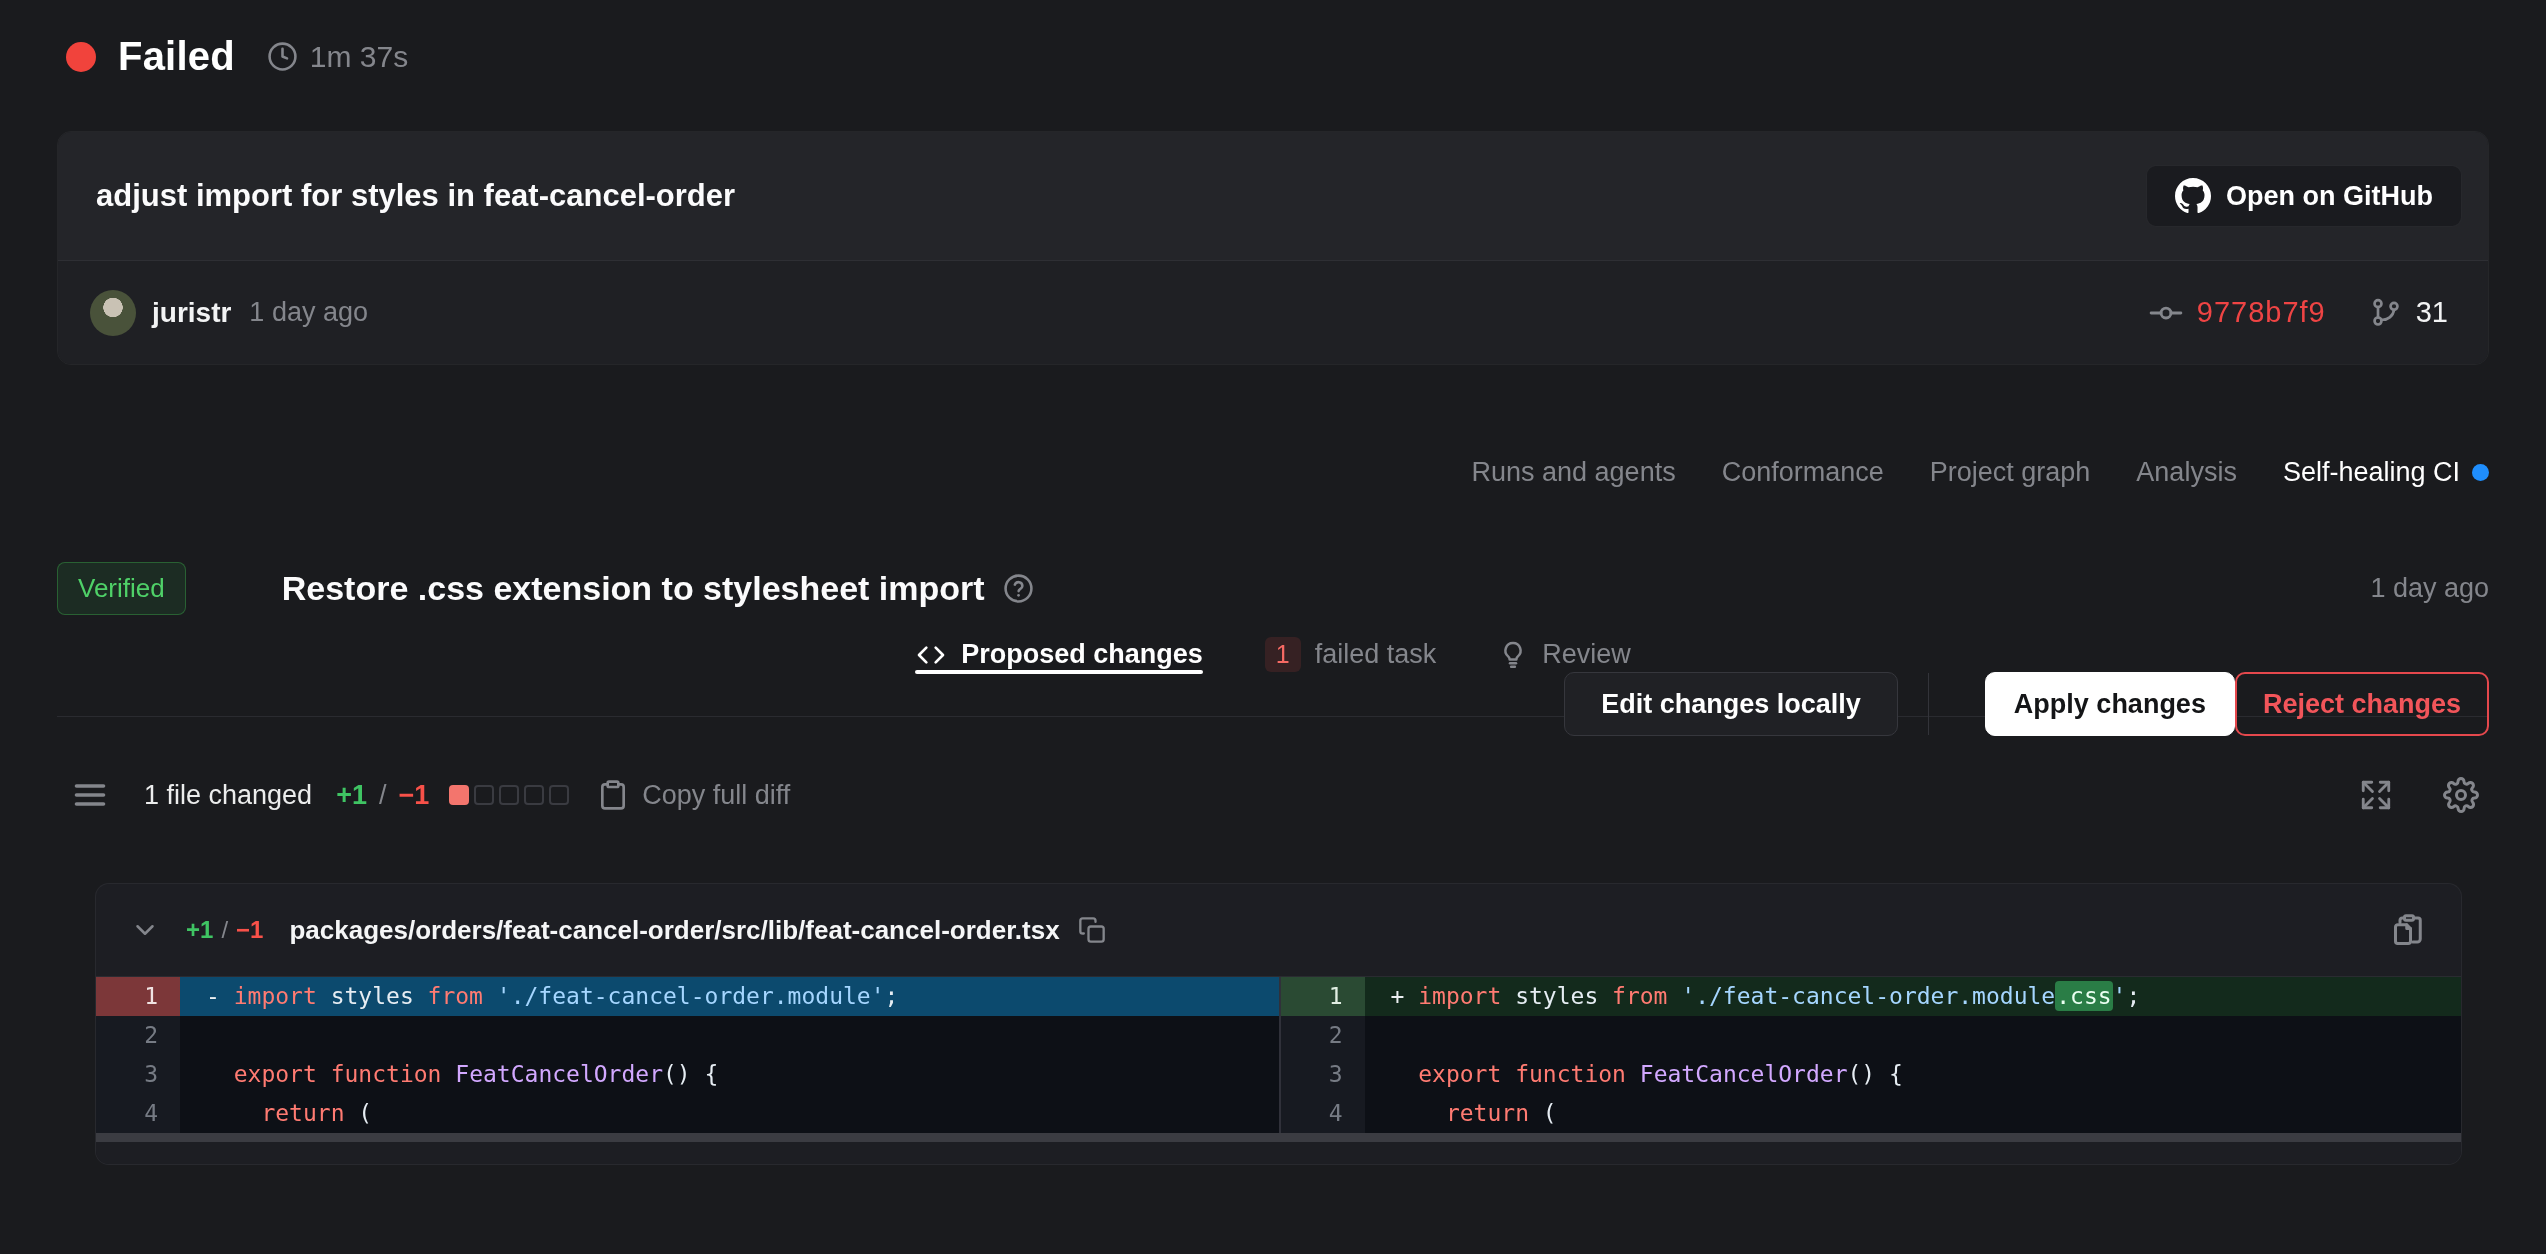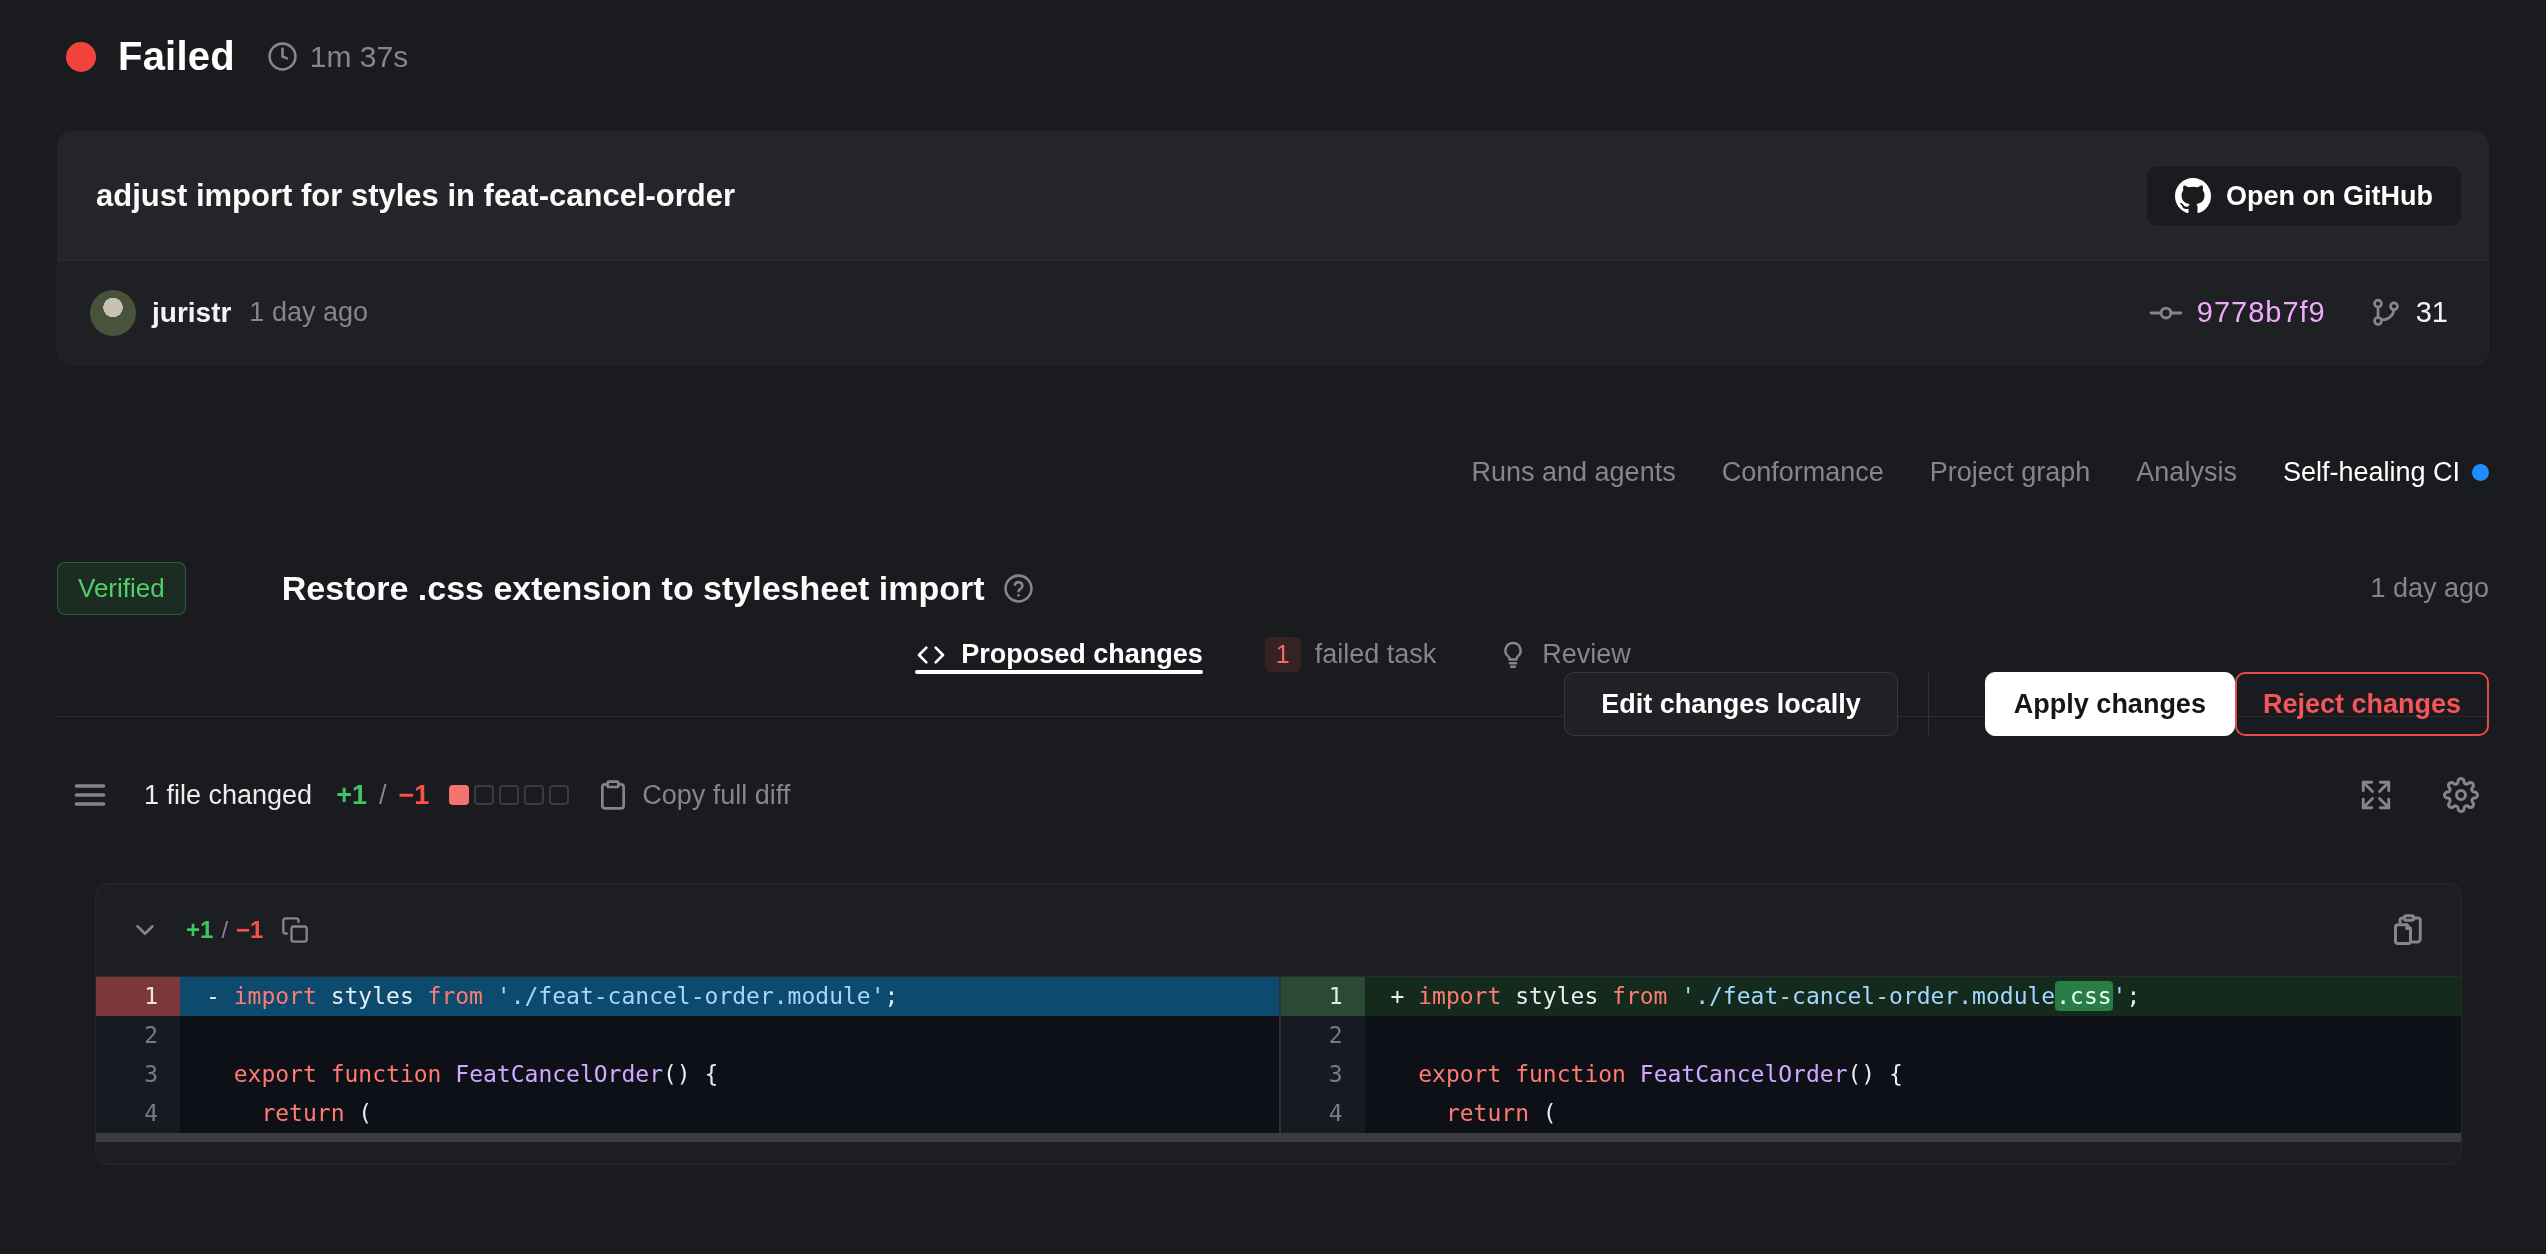--- a/index.html
+++ b/index.html
@@ -28,21 +28,21 @@
   .cc-bottom { background:#1f2024; border-top:1px solid #2e2f34; display:flex; align-items:center;
     justify-content:space-between; height:104px; padding:0 40px 0 32px; }
   .cc-author { display:flex; align-items:center; gap:16px; }
   .avatar { width:46px; height:46px; border-radius:50%;
     background:radial-gradient(circle at 50% 38%, #c9c2b4 0 26%, #49523a 27% 100%),
     linear-gradient(#57703f,#324a26); }
   .author-name { font-size:28px; font-weight:700; color:#f2f3f4; }
   .author-time { font-size:27px; color:#84868c; margin-left:2px; }
   .cc-right { display:flex; align-items:center; gap:44px; }
   .hash-group, .branch-group { display:flex; align-items:center; gap:14px; }
-  .hash { font-size:29px; color:#f0abfc; letter-spacing:1px; }
+  .hash { font-size:29px; color:#ef4444; letter-spacing:1px; }
   .branch-count { font-size:29px; color:#f2f3f4; }
 
   
   .nav-row { display:flex; justify-content:flex-end; align-items:center; gap:46px; margin-top:82px; height:50px; }
   .nav-item { font-size:27px; color:#84868c; cursor:pointer; }
   .nav-item.active { color:#ffffff; font-weight:500; display:flex; align-items:center; gap:12px; }
   .nav-dot { width:17px; height:17px; border-radius:50%; background:#1f8efd; }
 
   
   .fix-row { display:flex; align-items:center; margin-top:58px; height:66px; }
@@ -263,20 +263,21 @@
   <div class="diff-card">
     <div class="file-header">
       <svg class="ic" width="30" height="30" viewBox="0 0 24 24">
           <polyline points="6 9 12 15 18 9"></polyline>
         </svg>
       <div class="fh-stats">
         <span class="plus">+1</span>
         <span class="slash">/</span>
         <span class="minus">−1</span>
       </div>
+      <span class="file-path">packages/orders/feat-cancel-order/src/lib/feat-cancel-order.tsx</span>
       <svg class="ic fh-copy" width="28" height="28" viewBox="0 0 24 24">
           <rect x="9" y="9" width="13" height="13" rx="2"></rect>
           <path d="M5 15H4a2 2 0 0 1-2-2V4a2 2 0 0 1 2-2h9a2 2 0 0 1 2 2v1"></path>
         </svg>
       <svg class="ic fh-right" width="36" height="36" viewBox="0 0 24 24">
           <path d="M15 4h3a1.5 1.5 0 0 1 1.5 1.5V18a2 2 0 0 1-2 2h-3"></path>
           <rect x="9" y="2.5" width="6" height="3" rx="1"></rect>
           <path d="M9 4H7.5A1.5 1.5 0 0 0 6 5.5V7"></path>
           <path d="M4.5 8.5h6L13 11v8.5a1.5 1.5 0 0 1-1.5 1.5h-7A1.5 1.5 0 0 1 3 19.5V10a1.5 1.5 0 0 1 1.5-1.5z"></path>
           <path d="M10.5 8.5V11H13"></path>

